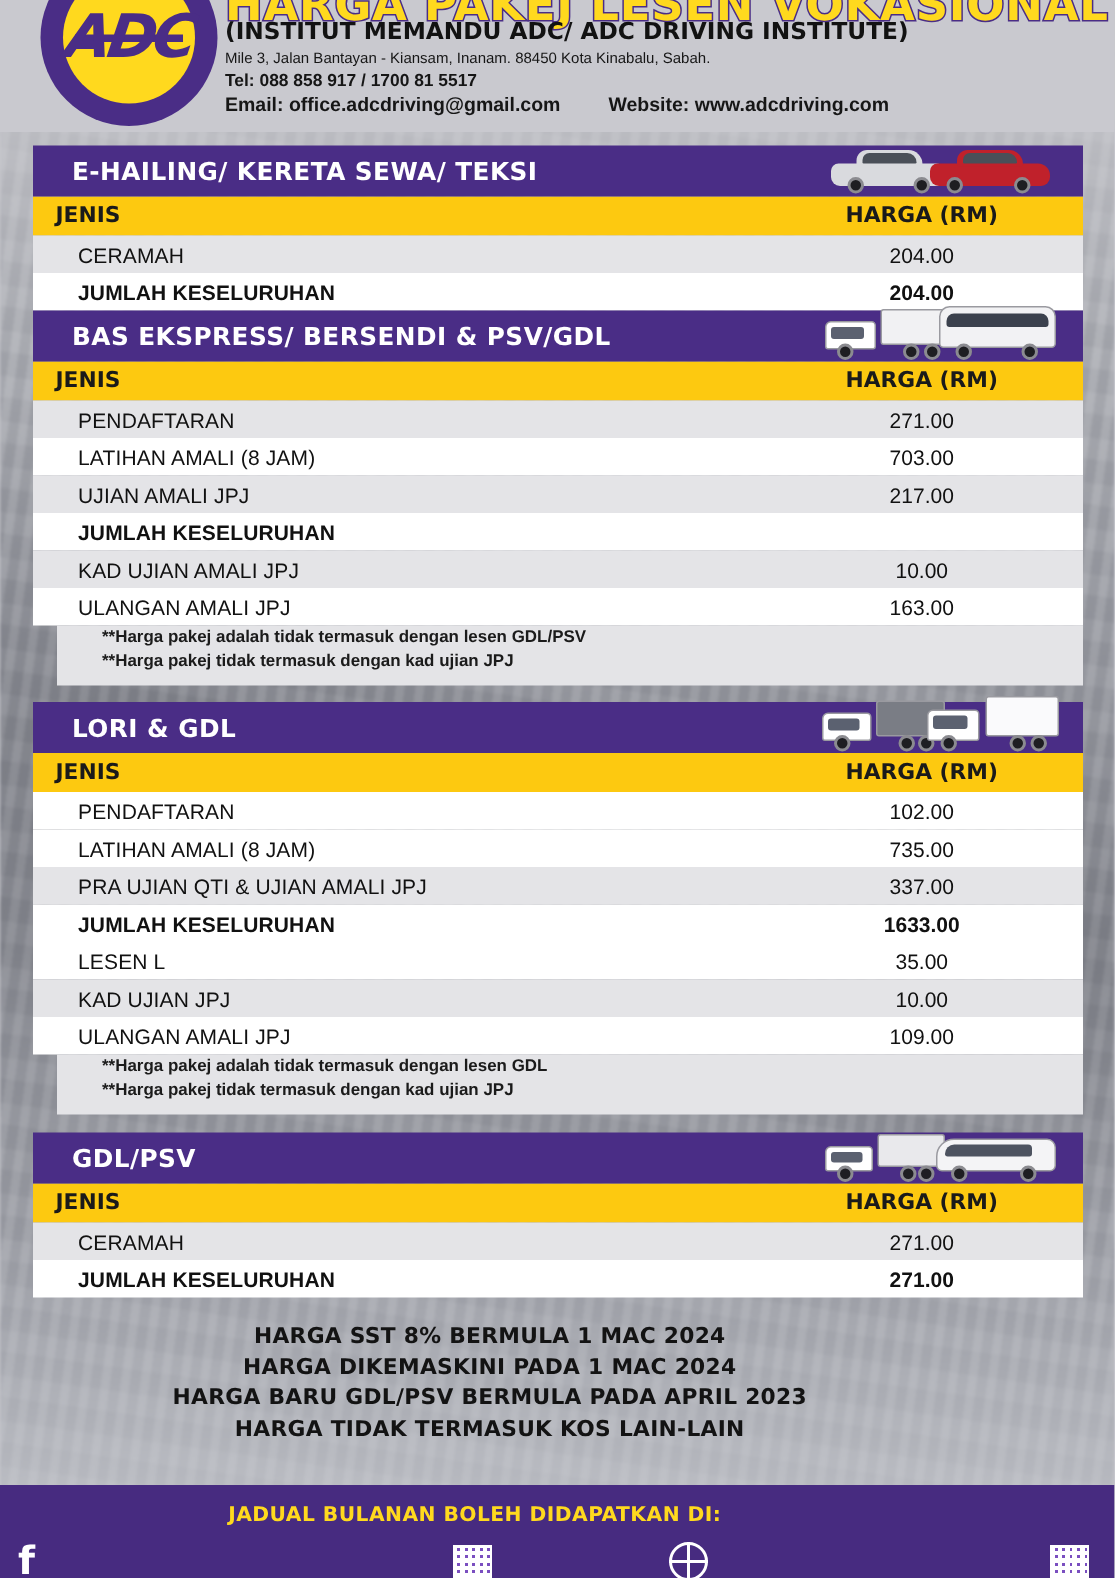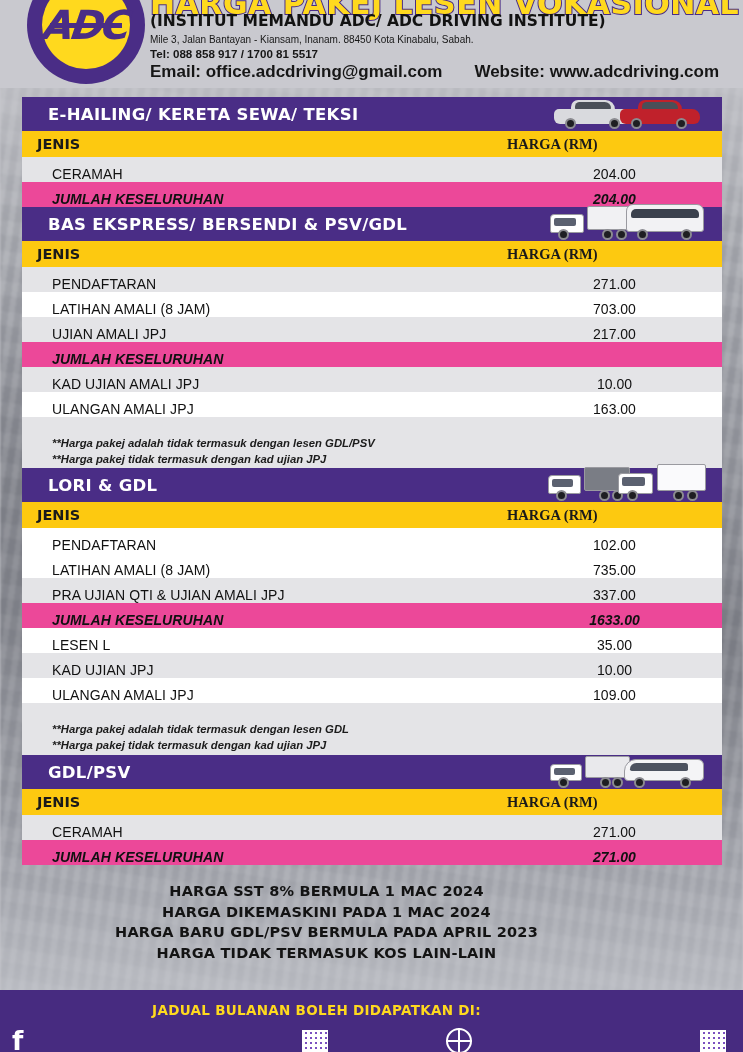--- a/index.html
+++ b/index.html
@@ -80,21 +80,21 @@
   .addr{
     position:absolute; left:150px; top:33px;
     font-size:10px; color:#161616; white-space:nowrap; line-height:1.33;
   }
   .tel{
     position:absolute; left:150px; top:47px;
     font-size:11.6px; font-weight:bold; color:#161616; white-space:nowrap;
   }
   .mailrow{
     position:absolute; left:150px; top:62px;
-    font-size:17px; font-weight:bold; color:#161616; white-space:nowrap;
+    font-size:13px; font-weight:bold; color:#161616; white-space:nowrap;
   }
   .mailrow .web{ margin-left:32px; }
 
   
   .tbl{ position:absolute; left:22px; width:700px; }
 
   .sec-head{
     height:34px; background:#4a2d86; color:#fff;
     display:flex; align-items:center;
     padding-left:26px;
@@ -106,36 +106,36 @@
     position:absolute; right:18px; bottom:0; height:48px; width:160px;
   }
 
   .colhead{
     height:26px; background:#fdc910;
     display:flex; align-items:center;
     font-family:"DejaVu Sans", sans-serif;
     font-weight:bold; font-size:14.5px; color:#1a1a1a;
   }
   .colhead .c1{ padding-left:15px; flex:1; }
-  .colhead .c2{ width:215px; text-align:left;font-family:Liberation Serif, serif; }
+  .colhead .c2{ width:215px; text-align:center; }
 
   .row{
-    height:25px; display:flex; align-items:flex-end;
+    height:25px; display:flex; align-items:center;
     font-size:14px; color:#111;
   }
   .row .c1{ padding-left:30px; flex:1; letter-spacing:.1px; }
   .row .c2{ width:215px; text-align:center; }
   .row.alt{ background:#e4e4e7; }
   .row.plain{ background:#ffffff; }
-  .row.total{ background:#ec4899; font-weight:bold;font-style:italic; }
+  .row.total{ background:#ffffff; font-weight:bold; }
 
   .note{
-    background:#e4e4e7; padding:18px 0 7px 30px;
-    font-size:11.3px; font-style:italic; font-weight:bold;
-    color:#1b1b1b; line-height:1.45;
+    background:#e4e4e7; padding:0 0 7px 30px;
+    font-size:11.3px; font-weight:bold;
+    color:#1b1b1b; line-height:1.45;margin-left:16px;
   }
   .wheel{
     position:absolute; bottom:0; width:11px; height:11px;
     border-radius:50%; background:#1e1e22; border:2px solid #8b8b90;
   }
 
   
   .foot-notes{
     position:absolute; left:0; width:653px; text-align:center;
     font-family:"DejaVu Sans", sans-serif;

